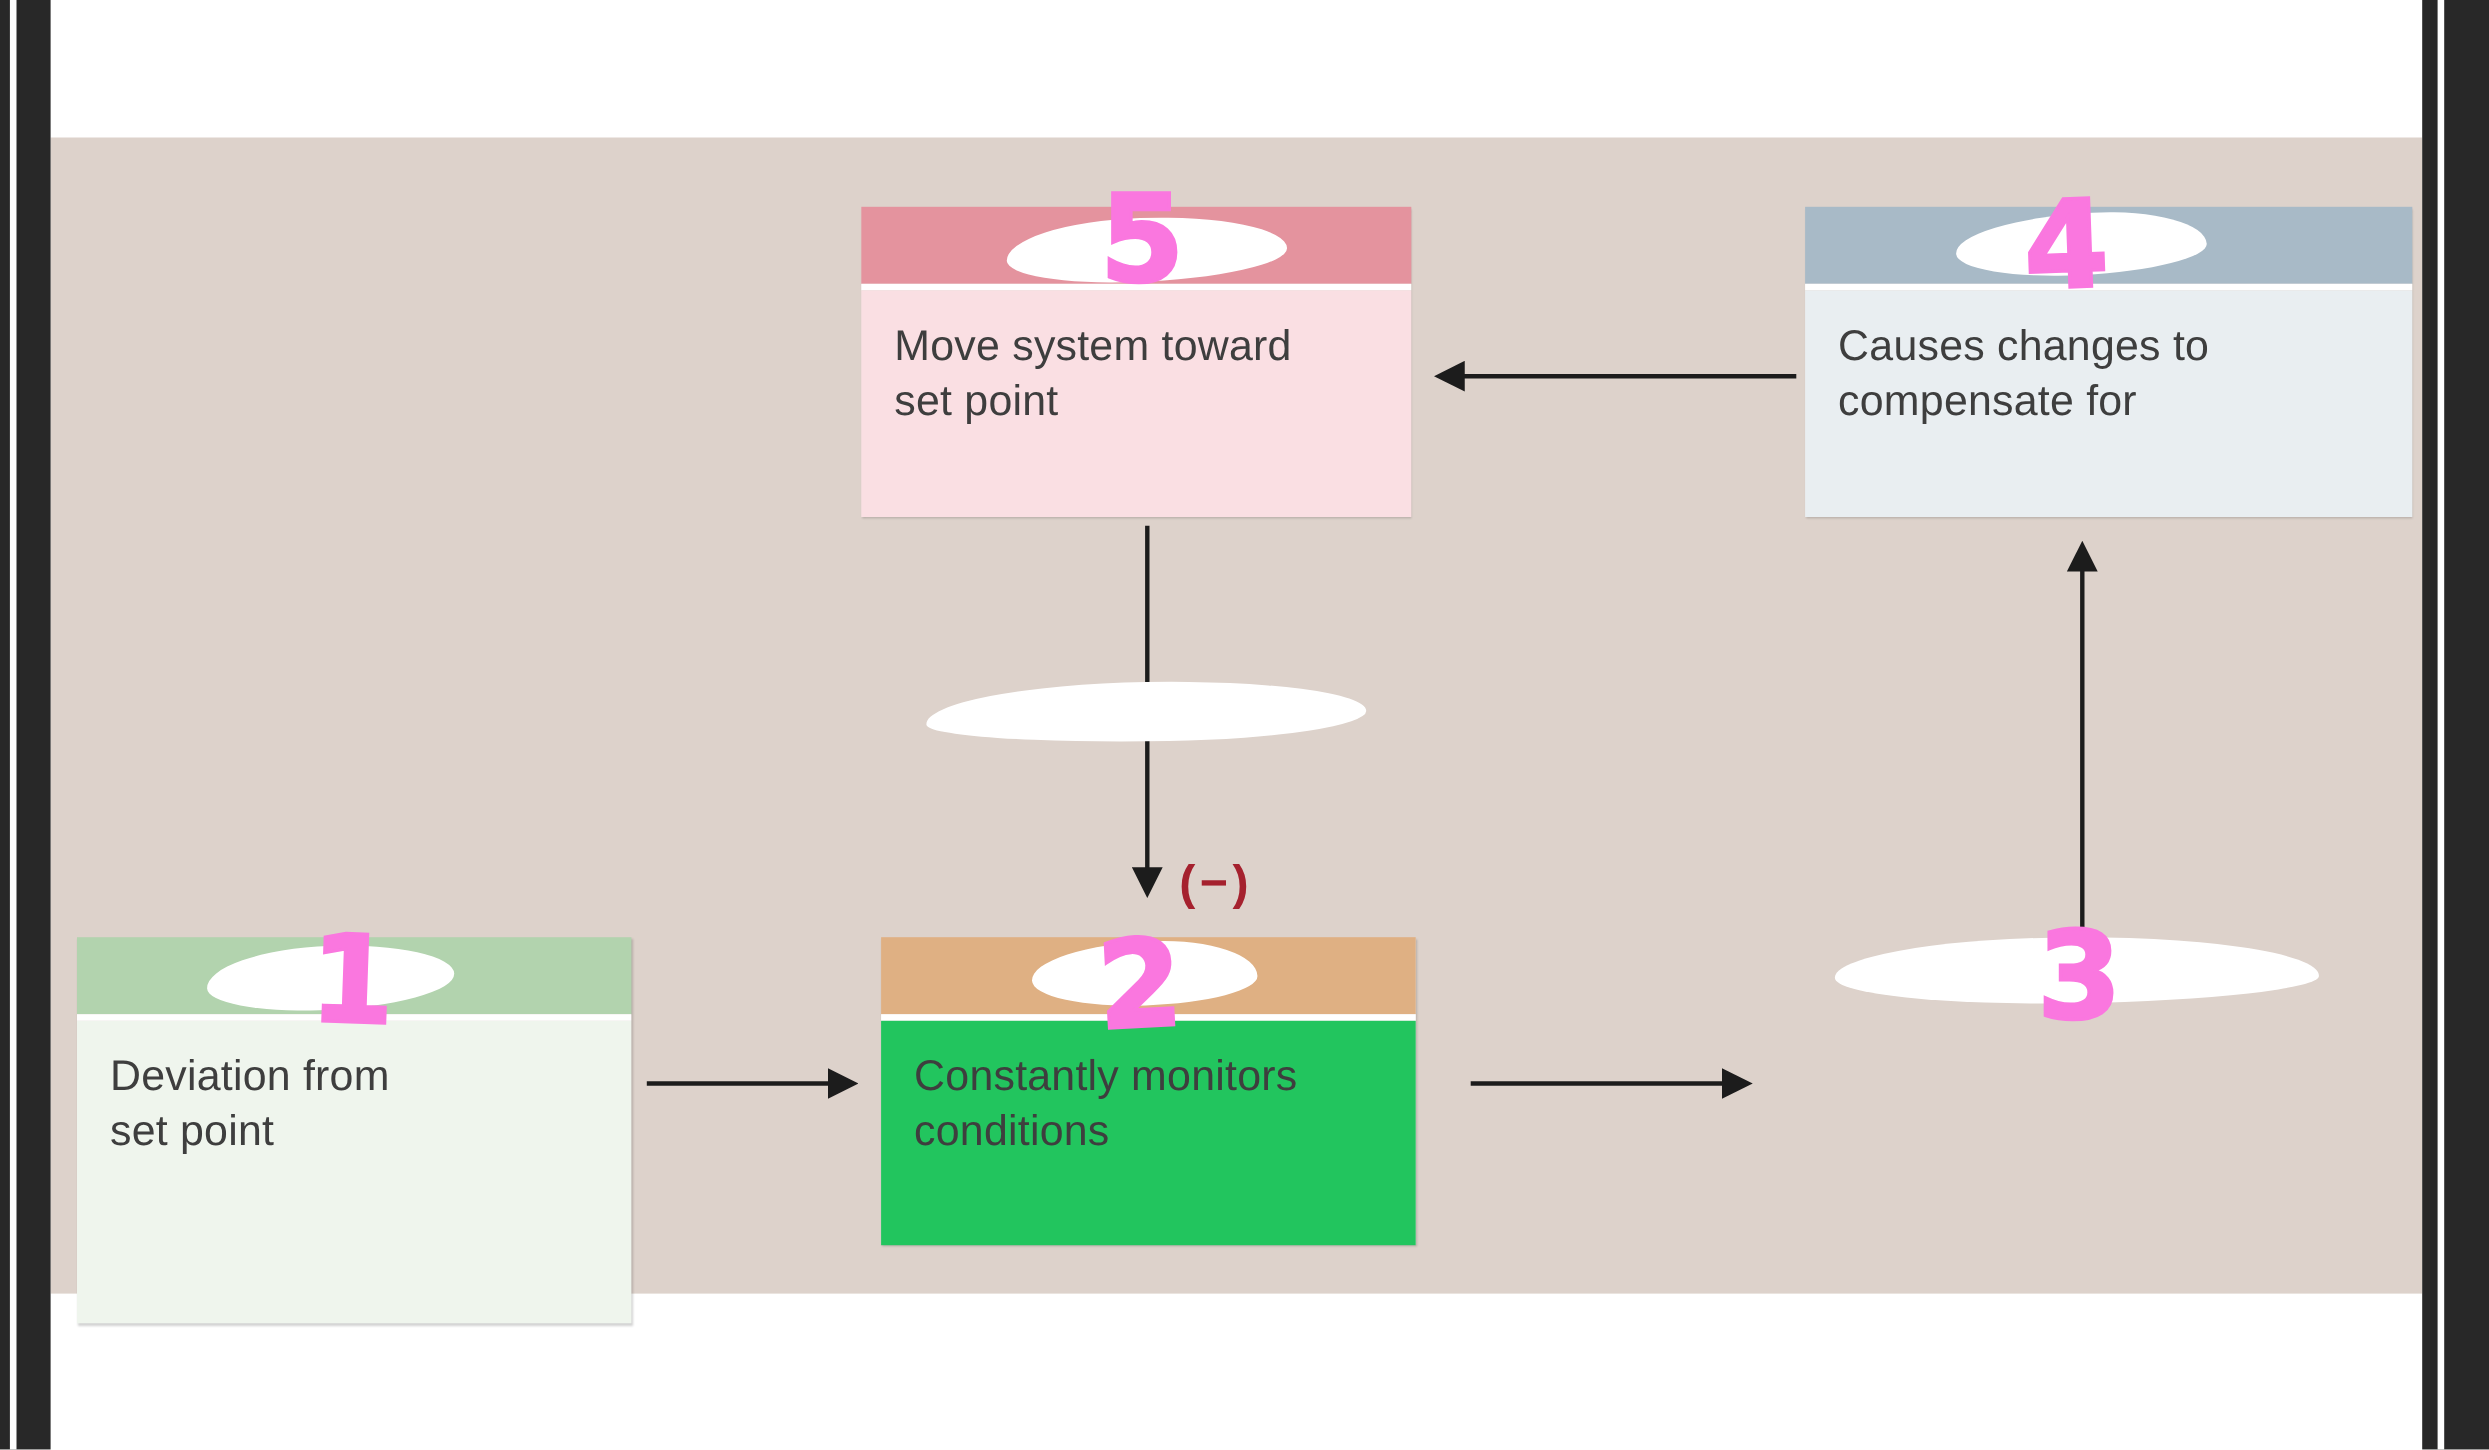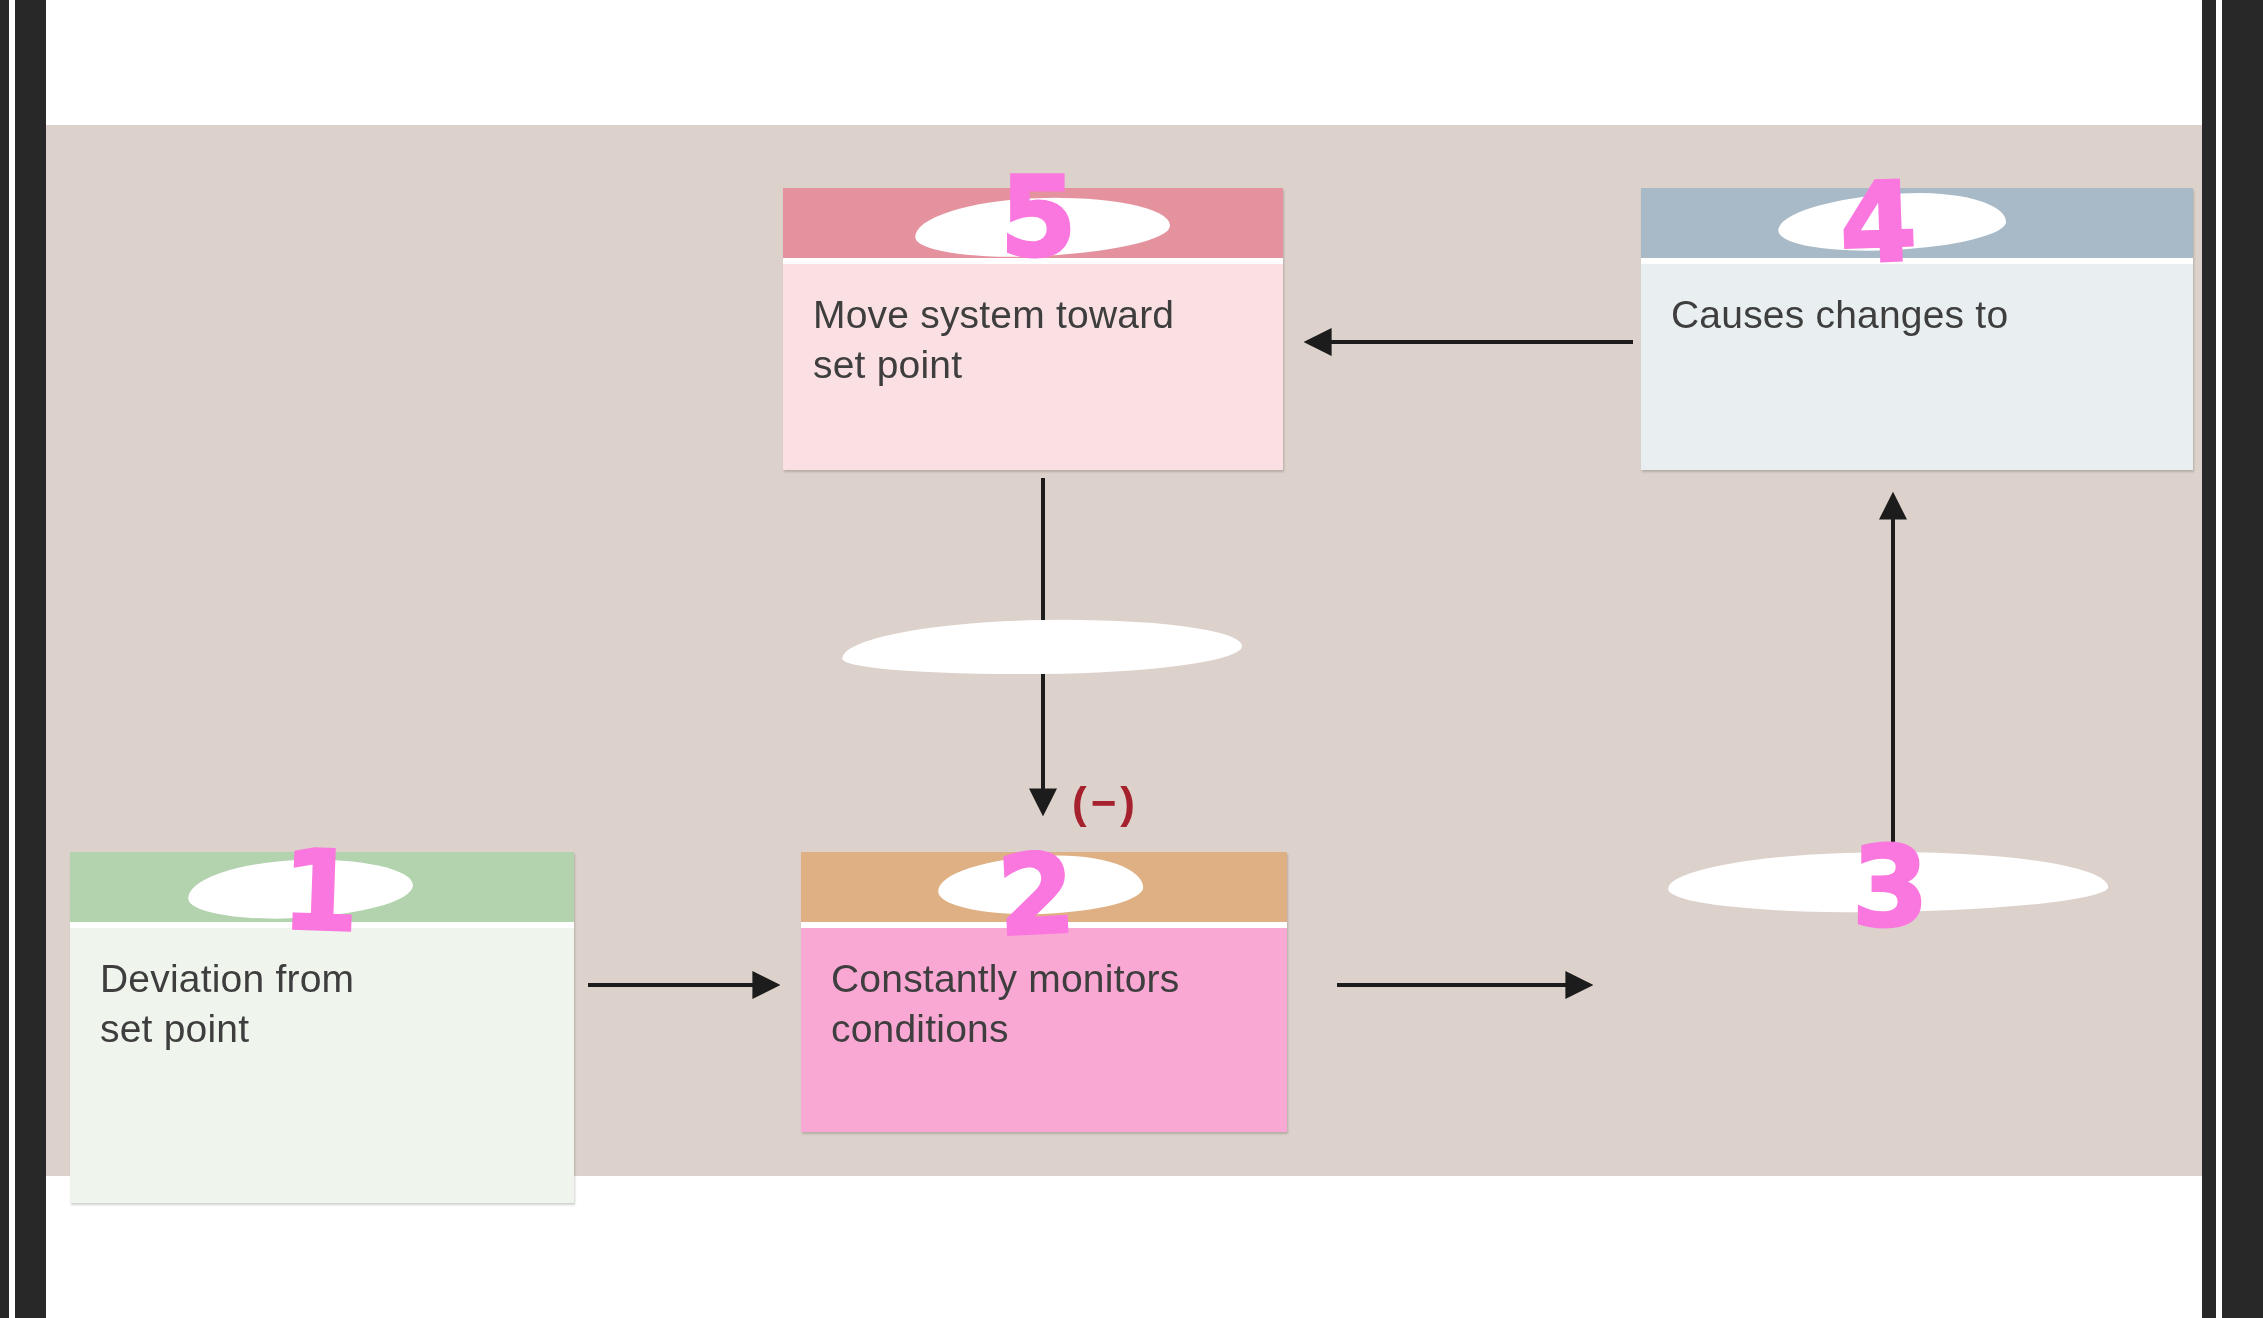--- a/index.html
+++ b/index.html
@@ -42,21 +42,21 @@
     color:#3e3e3e;
     font-size:39px;
     line-height:50px;
     letter-spacing:0.2px;
   }
   .hdr-green{background:#b2d3ae;}
   .hdr-tan{background:#dfb083;}
   .hdr-blue{background:#a8bac7;}
   .hdr-rose{background:#e4939e;}
   .bdy-green{background:#eff5ed;}
-  .bdy-tan{background:#f9a8d4;}
+  .bdy-tan{background:#22c55e;}
   .bdy-blue{background:#e9eef1;}
   .bdy-rose{background:#fadfe3;}
 
   .arrows{position:absolute;left:0;top:0;z-index:3;}
 
   
   .scribble{
     position:absolute;
     background:#ffffff;
     z-index:4;
@@ -99,20 +99,21 @@
       <div>Move system toward</div>
       <div>set point</div>
     </div>
   </div>
 
   <div class="box" style="left:1641px;top:188px;width:552px;height:282px;">
     <div class="box-header hdr-blue"></div>
     <div class="box-gap"></div>
     <div class="box-body bdy-blue">
       <div>Causes changes to</div>
+      <div>compensate for</div>
     </div>
   </div>
 
   <div class="box" style="left:70px;top:852px;width:504px;height:351px;">
     <div class="box-header hdr-green"></div>
     <div class="box-gap"></div>
     <div class="box-body bdy-green">
       <div>Deviation from</div>
       <div>set point</div>
     </div>

